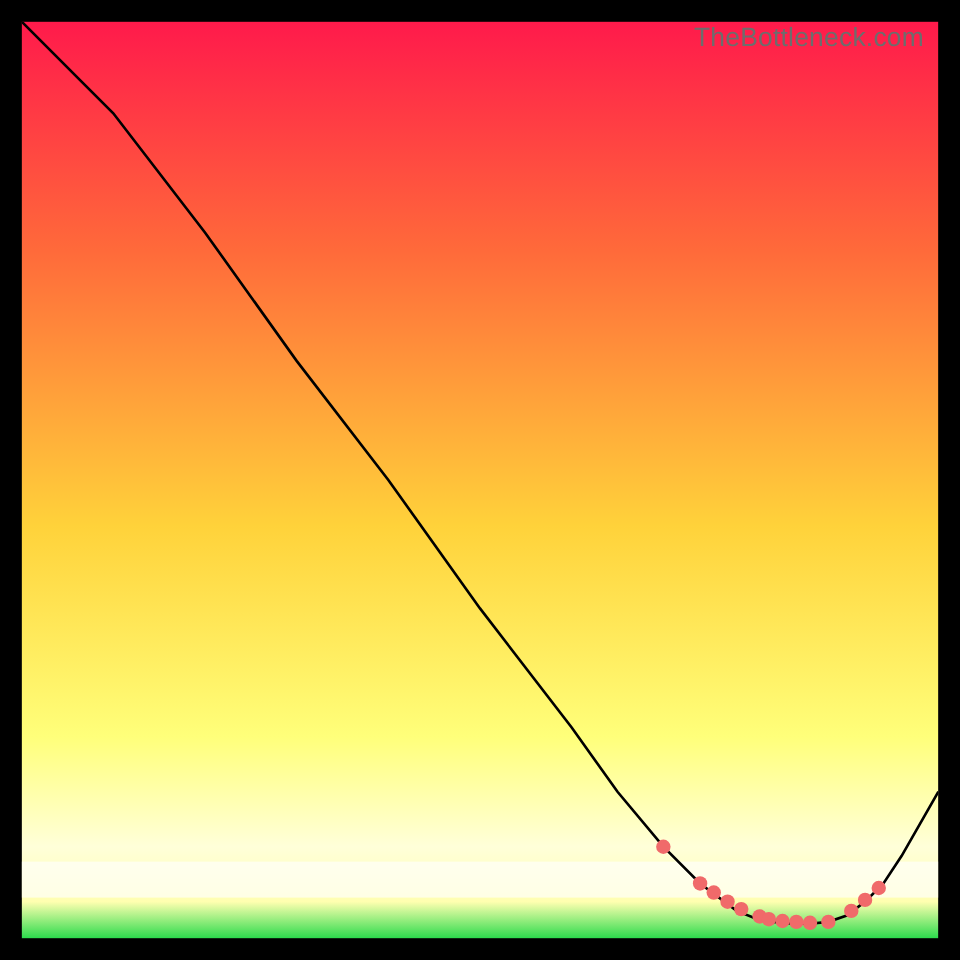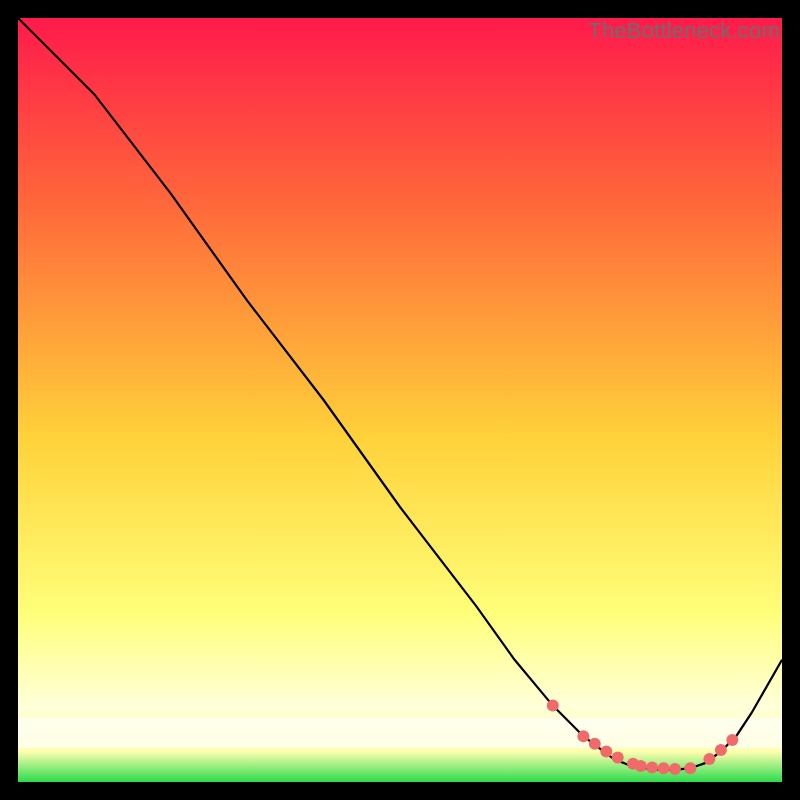--- a/index.html
+++ b/index.html
@@ -22,21 +22,21 @@
   .plot {
     position: absolute;
     left: 0;
     top: 0;
     width: 764px;
     height: 764px;
   }
   .watermark {
     position: absolute;
     top: 0px;
-    right: 2px;
+    right: 12px;
     font-size: 22px;
     font-weight: 500;
     color: #6d6d6d;
     letter-spacing: 0.2px;
   }
 </style>
 </head>
 <body>
 
 <div class="frame">

